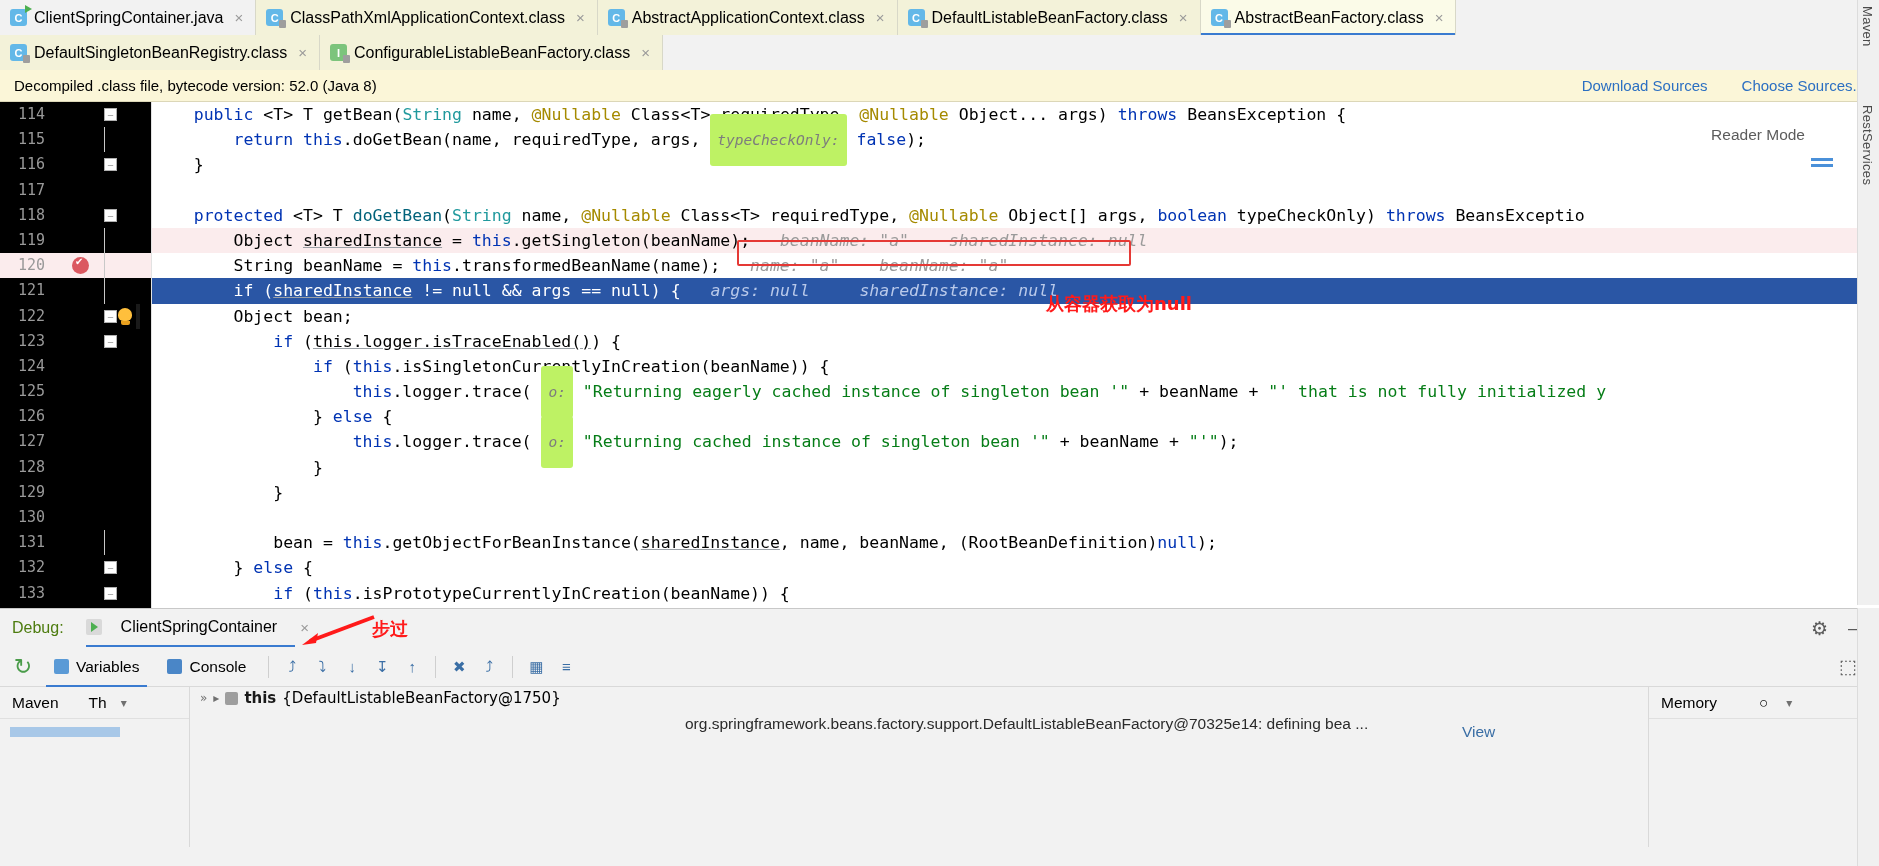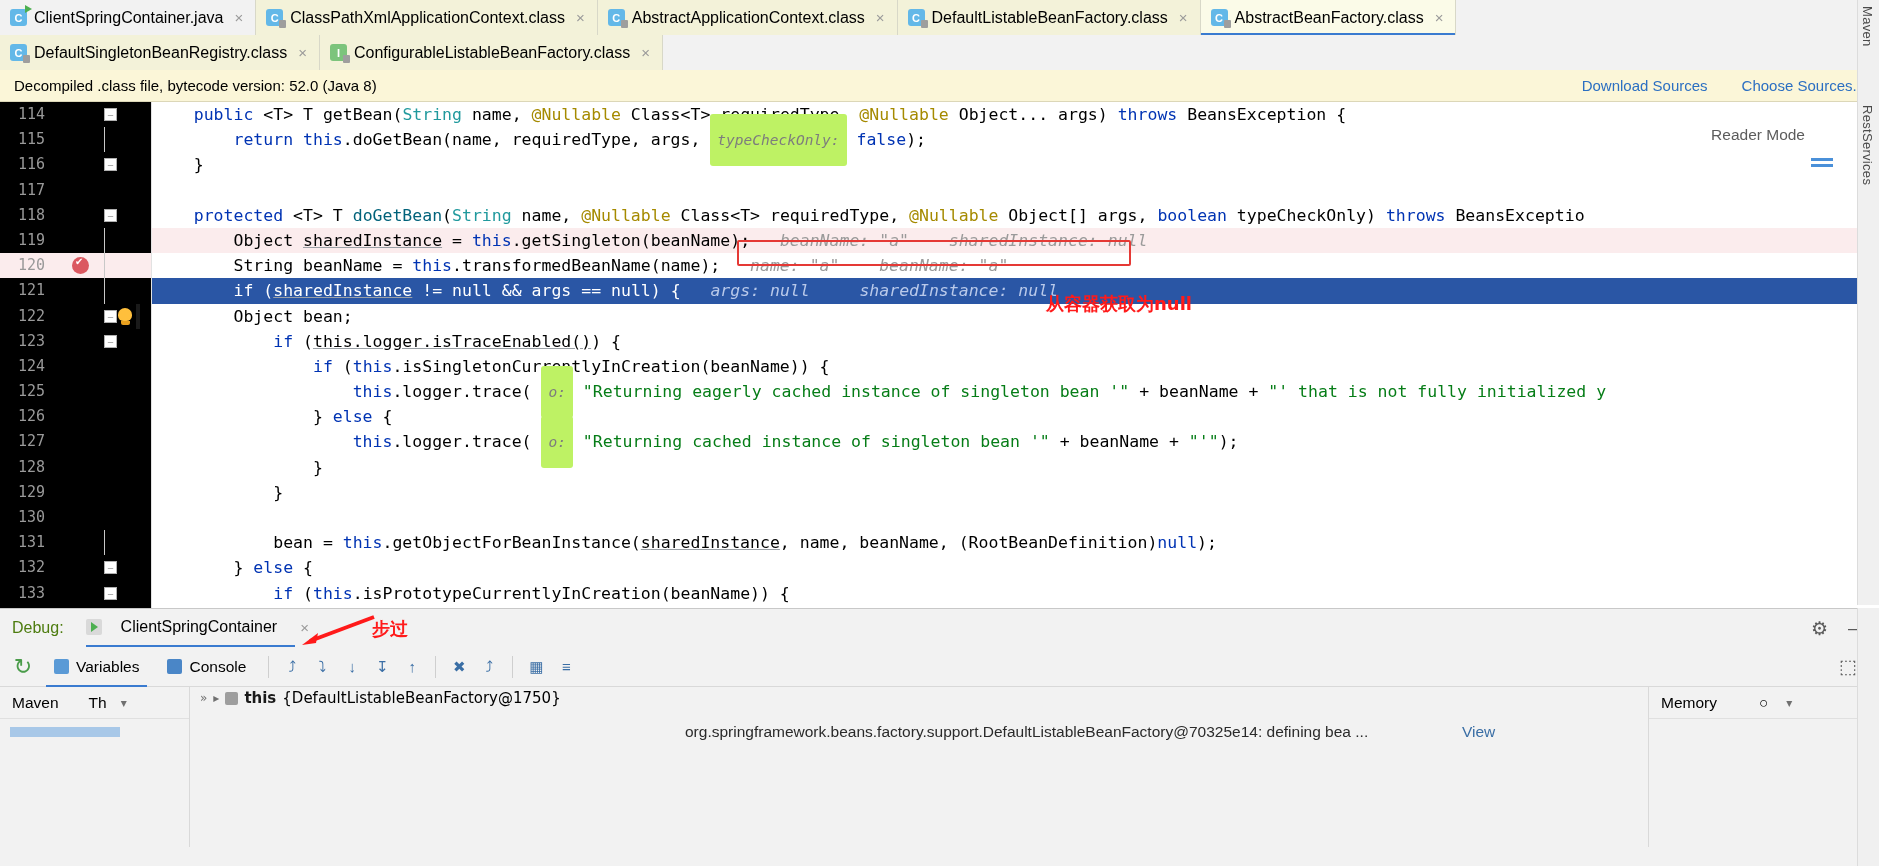--- a/index.html
+++ b/index.html
@@ -483,21 +483,21 @@
       </div>
 
       <div class="varscol">
         <div class="varrow">
           <span class="chev">»</span>
           <span class="chev">▸</span>
           <span class="varicon"></span>
           <span class="varname" style="font-weight:bold;">this</span>
           <span>{DefaultListableBeanFactory@1750}</span>
         </div>
-        <div class="overlaytext" style="left:495px; top:36px; white-space:nowrap;">org.springframework.beans.factory.support.DefaultListableBeanFactory@70325e14: defining bea ...</div>
+        <div class="overlaytext" style="left:495px; top:28px; white-space:nowrap;">org.springframework.beans.factory.support.DefaultListableBeanFactory@70325e14: defining bea ...</div>
         <div class="overlaytext" style="left:1272px; top:36px; color:#3a6ea5; cursor:pointer;">View</div>
       </div>
 
       <div class="memcol">
         <div class="colhdr">
           <span>Memory</span>
           <span style="margin-left:36px;">○</span>
           <span class="chev" style="margin-left:12px;">▾</span>
         </div>
       </div>

